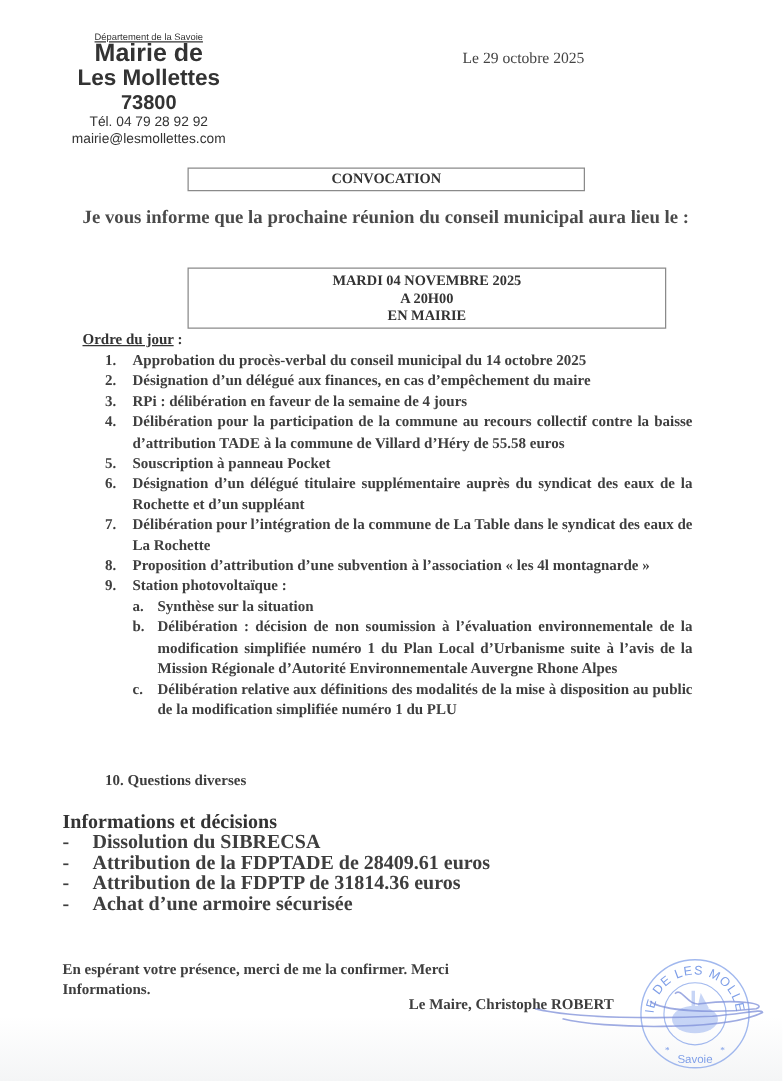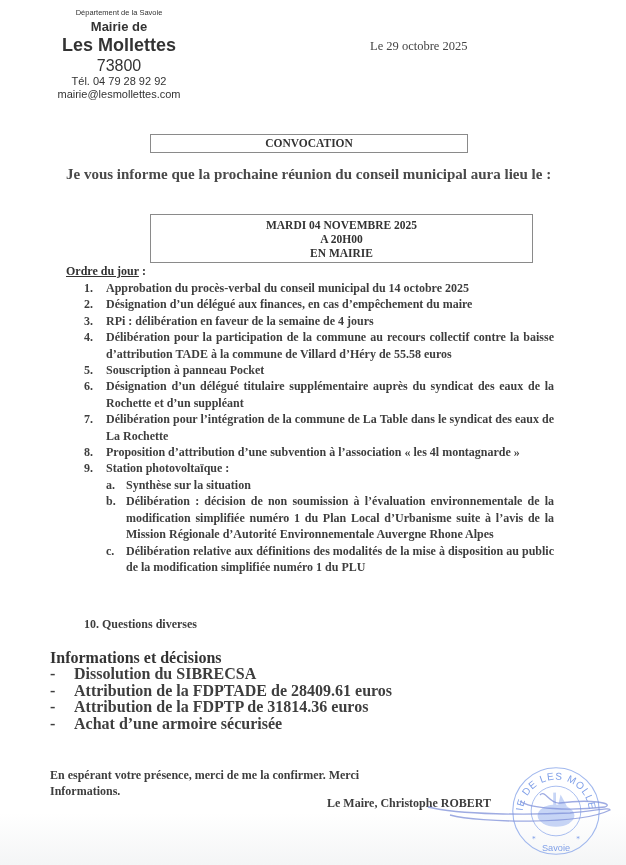--- a/index.html
+++ b/index.html
@@ -6,24 +6,24 @@
   body {
     width: 626px; height: 865px; overflow: hidden; position: relative;
     background: #ffffff;
     font-family: "Liberation Serif", "DejaVu Serif", serif;
     color: #3a3a3a;
   }
   .page { position: absolute; left: 0; top: 0; width: 626px; height: 865px;
     background: linear-gradient(to bottom, #ffffff 0%, #ffffff 94%, #f4f5f6 100%); }
   .header { position: absolute; left: 44px; top: 8px; width: 150px; text-align: center;
     font-family: "Liberation Sans", "DejaVu Sans", sans-serif; color: #333; }
-  .header .dept { font-size: 7.5px; line-height: 10px; margin-top: 0; }
-  .header .mairie { font-size: 13px; font-weight: bold; line-height: 17px; }
+  .header .dept { font-size: 7.5px; line-height: 10px; margin-top: 17px; text-decoration: underline; }
+  .header .mairie { font-size: 20px; font-weight: bold; line-height: 17px; }
   .header .town { font-size: 18px; font-weight: bold; line-height: 21px; white-space: nowrap; margin-left: -10px; margin-right: -10px; }
-  .header .zip { font-size: 16px; font-weight: normal; line-height: 19px; }
+  .header .zip { font-size: 16px; font-weight: bold; line-height: 19px; }
   .header .tel { font-size: 11px; line-height: 13px; }
   .header .mail { font-size: 11px; line-height: 13px; white-space: nowrap; margin-left: -10px; margin-right: -10px; }
   .date { position: absolute; left: 370px; top: 39px; font-size: 12.5px; color: #444; }
   .box { position: absolute; border: 1.5px solid #8a8a8a; text-align: center; font-weight: bold; color: #333; }
   .box-conv { left: 150px; top: 134px; width: 316px; height: 17px; font-size: 11.5px; line-height: 17px; }
   .box-date { left: 150px; top: 214px; width: 383px; height: 48px; font-size: 11.5px; line-height: 14px; padding-top: 3px; box-sizing: border-box; height: 49px; }
   .intro { position: absolute; left: 66px; top: 166px; font-size: 15px; font-weight: bold; color: #4a4a4a; white-space: nowrap; }
   .odj { position: absolute; left: 66px; top: 264px; font-size: 12px; font-weight: bold; color: #333; }
   .odj u { text-decoration: underline; text-align: right; }
   .agenda { position: absolute; left: 84px; top: 280px; width: 470px; font-size: 12px; line-height: 16.4px; color: #3e3e3e; font-weight: bold; }

